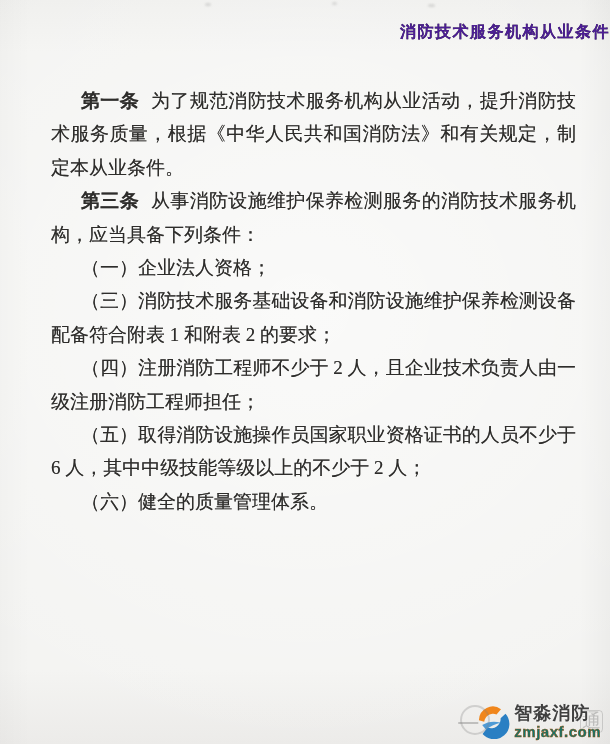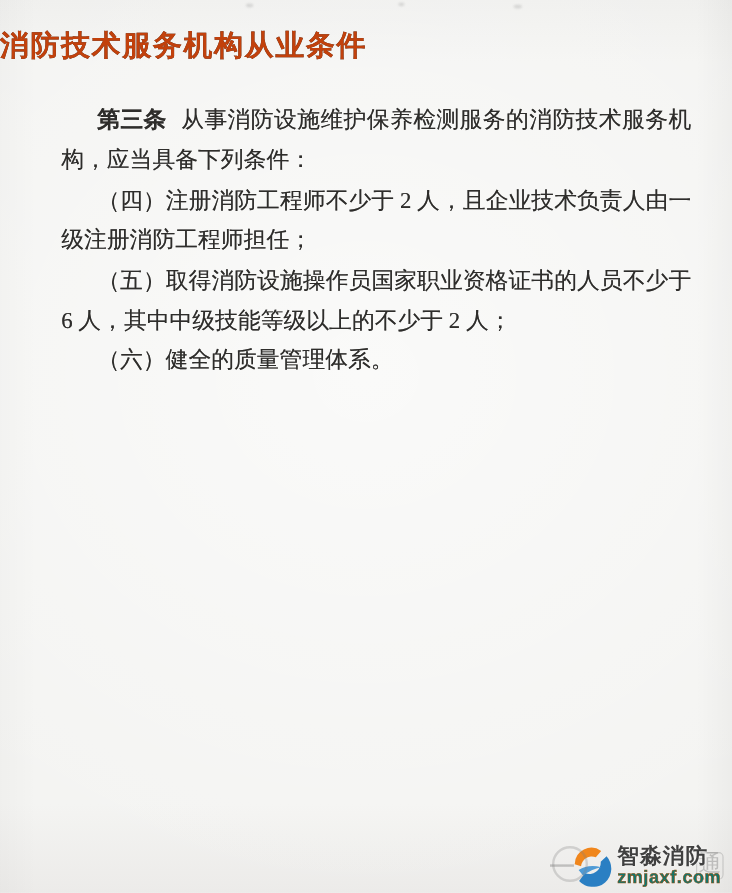--- a/index.html
+++ b/index.html
@@ -22,25 +22,25 @@
     border-radius: 50%;
     filter: blur(1px);
   }
 
   .doc-title {
     position: absolute;
     top: 22px;
     left: 0;
     right: 0;
     margin: 0;
-    text-align: left;
-    font-size: 24px;
+    text-align: right;
+    font-size: 16px;
     font-weight: 700;
     letter-spacing: 1.5px;
-    color: #c2410c;
+    color: #4c1d95;
     text-shadow: 0 0 0.5px #2a2a2a;
   }
 
   .doc-body {
     position: absolute;
     left: 51px;
     top: 84px;
     width: 525px;
     font-size: 19px;
     line-height: 33.4px;
@@ -120,21 +120,24 @@
 </head>
 <body>
 
 <span class="speck" style="left:205px; top:3px; width:6px; height:3px;"></span>
 <span class="speck" style="left:332px; top:2px; width:5px; height:3px;"></span>
 <span class="speck" style="left:428px; top:4px; width:7px; height:3px;"></span>
 
 <h1 class="doc-title">消防技术服务机构从业条件</h1>
 
 <div class="doc-body">
+  <p class="para"><span class="prefix">第一条</span><span>为了规范消防技术服务机构从业活动，提升消防技术服务质量，根据《中华人民共和国消防法》和有关规定，制定本从业条件。</span></p>
   <p class="para"><span class="prefix">第三条</span><span>从事消防设施维护保养检测服务的消防技术服务机构，应当具备下列条件：</span></p>
+  <p class="para"><span class="prefix"></span><span>（一）企业法人资格；</span></p>
+  <p class="para"><span class="prefix"></span><span>（三）消防技术服务基础设备和消防设施维护保养检测设备配备符合附表 1 和附表 2 的要求；</span></p>
   <p class="para"><span class="prefix"></span><span>（四）注册消防工程师不少于 2 人，且企业技术负责人由一级注册消防工程师担任；</span></p>
   <p class="para"><span class="prefix"></span><span>（五）取得消防设施操作员国家职业资格证书的人员不少于 6 人，其中中级技能等级以上的不少于 2 人；</span></p>
   <p class="para"><span class="prefix"></span><span>（六）健全的质量管理体系。</span></p>
 </div>
 
 <div class="watermark">
   <span class="faint-dash">—</span>
   <span class="faint-ring"></span>
   <svg class="logo" width="36" height="36" viewBox="0 0 44 44">
     <path d="M6,21 A17,17 0 0,1 33,7.5 L27.5,14 A11,11 0 0,0 12.5,23 Z" fill="#f0861c"></path>

